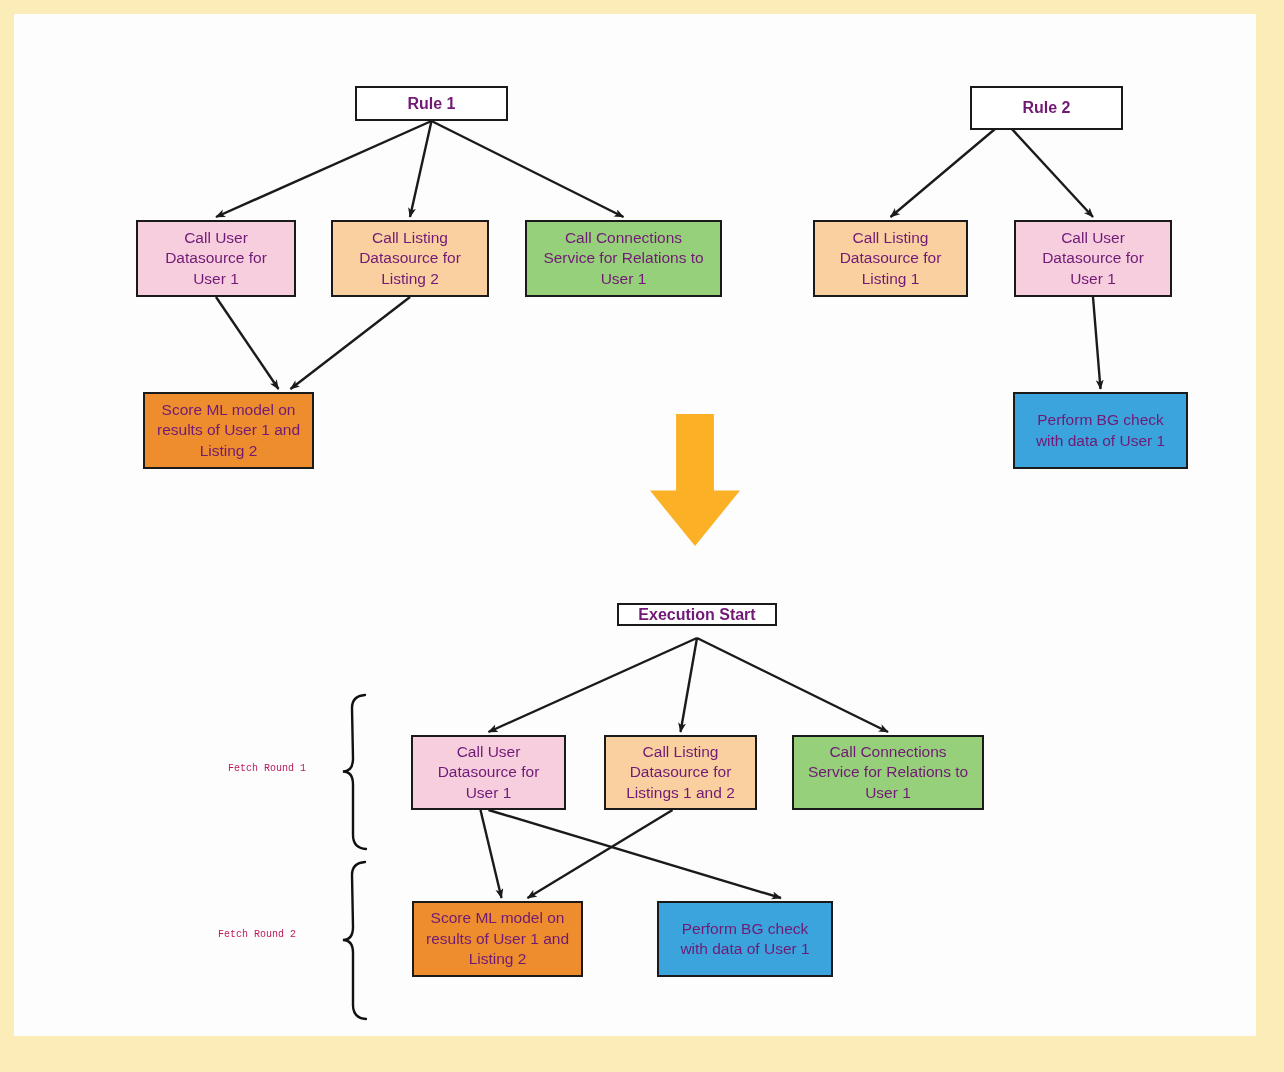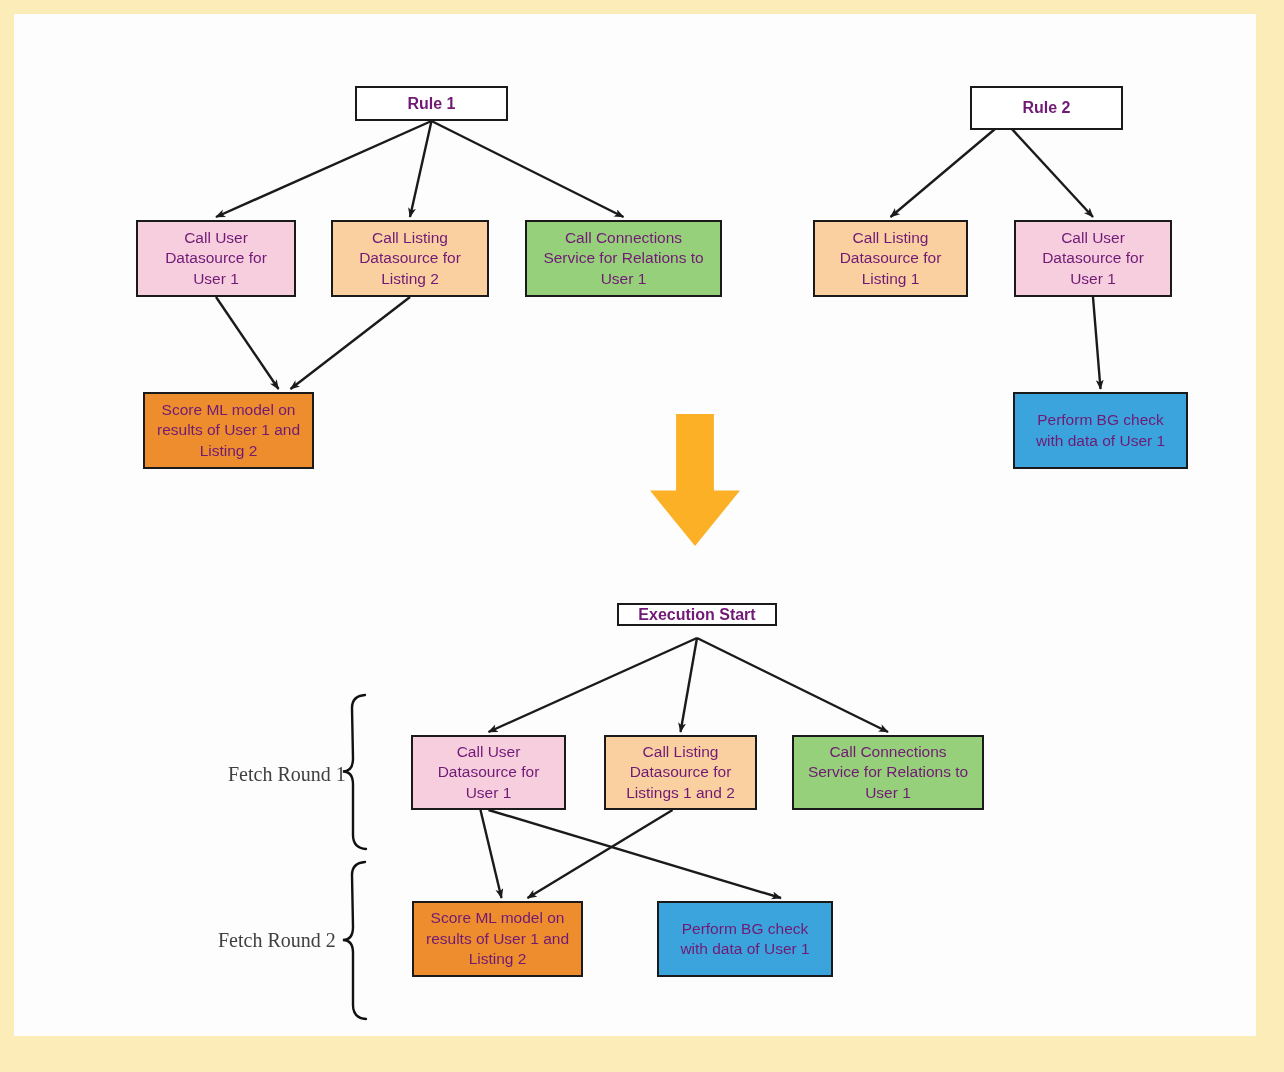--- a/index.html
+++ b/index.html
@@ -47,23 +47,23 @@
     font-family: "Liberation Sans", sans-serif;
     padding: 2px 8px;
   }
   .nodebox.root {
     background: #ffffff;
     font-weight: bold;
     font-size: 16px;
   }
   .brace-label {
     position: absolute;
-    font-size: 20px;
-    color: #404040;
-    font-family: Liberation Serif, serif;
+    font-size: 10px;
+    color: #be185d;
+    font-family: Liberation Mono, monospace;
     white-space: nowrap;
   }
 </style>
 </head>
 <body>
 
 <div id="page-frame">
   <div id="canvas-area">
     <svg id="diagram-svg" width="1242" height="1022" viewBox="0 0 1242 1022" xmlns="http://www.w3.org/2000/svg">
         <defs>

